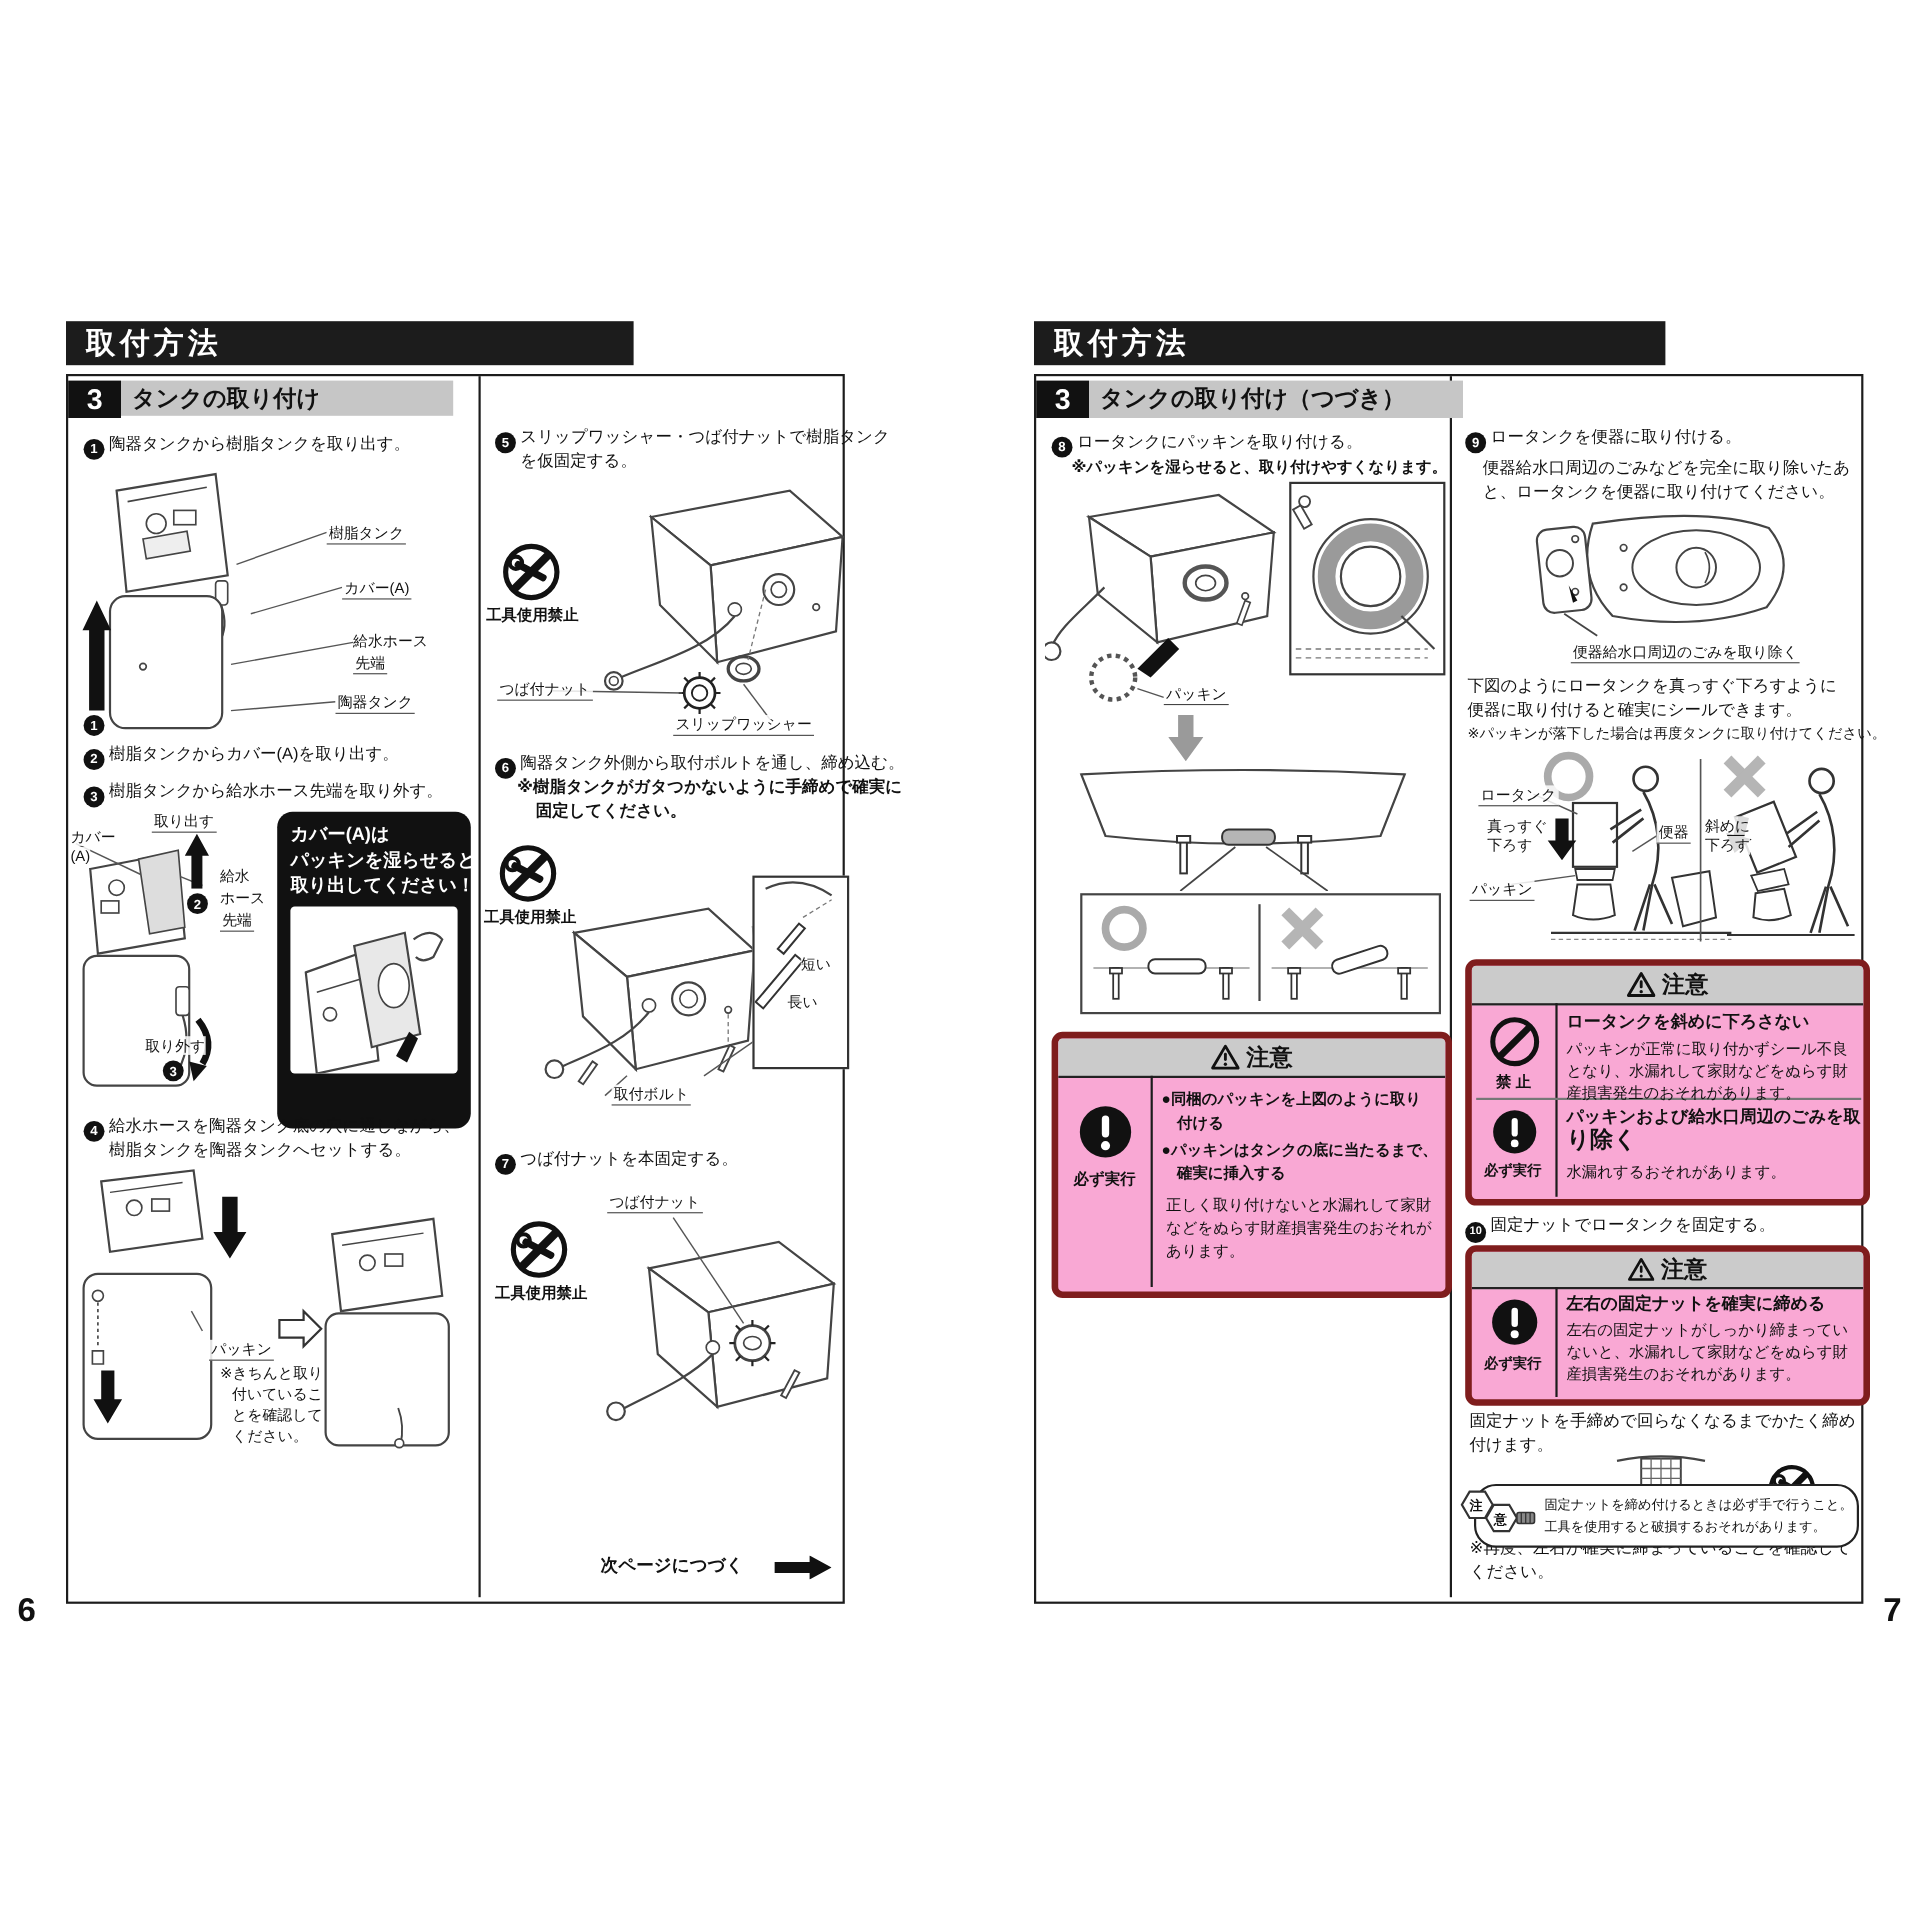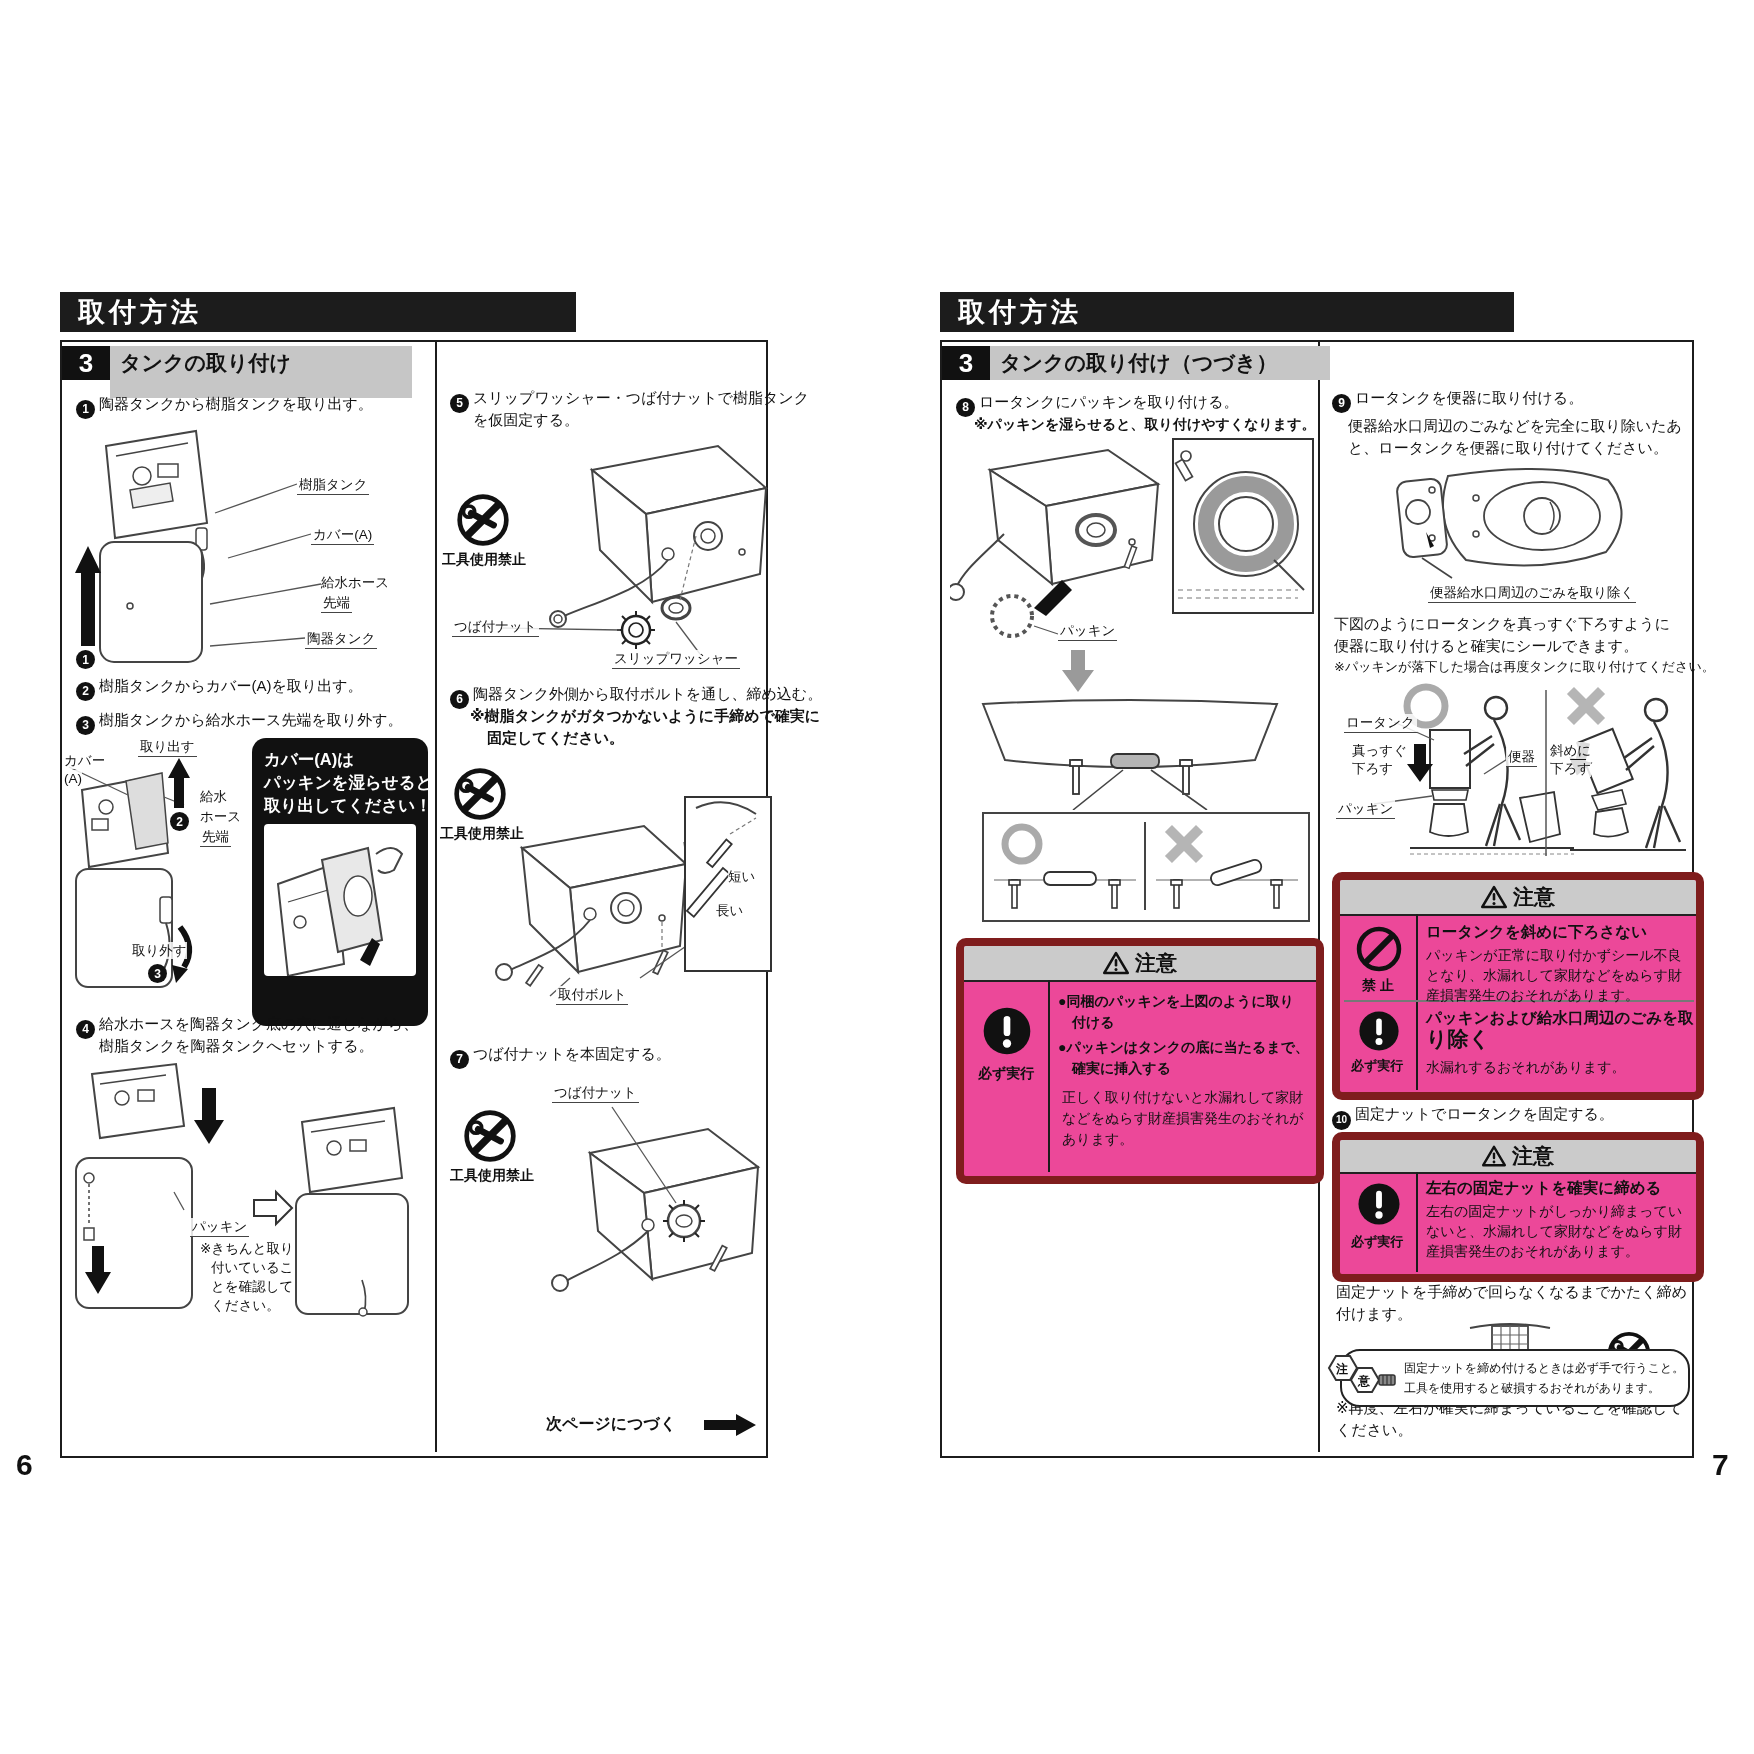--- a/index.html
+++ b/index.html
@@ -15,42 +15,42 @@
   .lbln{white-space:nowrap;font-size:13.5px;line-height:17px;background:rgba(255,255,255,.85);}
   .cnum{display:inline-flex;align-items:center;justify-content:center;width:19px;height:19px;border-radius:50%;
         background:#111;color:#fff;font-size:12px;font-weight:bold;margin-right:4px;vertical-align:-4px;flex:none;}
   .hbar{background:#1c1c1c;color:#fff;font-weight:bold;font-size:27px;line-height:40px;padding-left:18px;letter-spacing:4px;}
   .pagebox{border:2px solid #1c1c1c;}
   .vline{background:#1c1c1c;}
   .secnum{background:#111;color:#fff;font-weight:bold;font-size:26px;display:flex;align-items:center;justify-content:center;}
   .secbar{background:#c6c6c6;font-weight:bold;font-size:21px;line-height:34px;padding-left:10px;white-space:nowrap;color:#111;}
   .callout{background:#111;border-radius:14px;}
   .callout .cl{color:#fff;font-weight:bold;font-size:16.5px;line-height:22px;white-space:nowrap;}
-  .cbox{border:8px solid #7f1d1d;border-radius:10px;background:#ec4899;overflow:hidden;}
+  .cbox{border:6px solid #7f1d1d;border-radius:10px;background:#f9a8d4;overflow:hidden;}
   .chead{position:absolute;left:0;top:0;right:0;height:34px;background:#cbcbcb;border-bottom:2px solid #222;
          display:flex;align-items:center;justify-content:center;gap:6px;font-weight:bold;font-size:21px;}
   .notebox{border:2px solid #222;border-radius:20px;background:#fff;}
   svg{display:block;}
   .noselect{user-select:none;}
 </style>
 </head>
 <body>
 
 <div id="canvas" class="noselect">
 
   <div class="a hbar" style="left:60px;top:292px;width:498px;height:40px;">
     <span>取付方法</span>
   </div>
   <div class="a pagebox" style="left:60px;top:340px;width:704px;height:1114px;"></div>
   <div class="a vline" style="left:435px;top:342px;width:2px;height:1110px;"></div>
 
   <div class="a secnum" style="left:62px;top:346px;width:48px;height:34px;">
     <span>3</span>
   </div>
-  <div class="a secbar" style="left:110px;top:346px;width:292px;height:52px;">
+  <div class="a secbar" style="left:110px;top:346px;width:292px;height:32px;">
     <span>タンクの取り付け</span>
   </div>
 
   <div class="a t" style="left:76px;top:394px;">
     <span class="cnum">1</span><span>陶器タンクから樹脂タンクを取り出す。</span>
   </div>
 
   <svg class="a" style="left:70px;top:418px;" width="360" height="250" viewBox="0 0 360 250">
     <g stroke="#444" stroke-width="2" fill="#fff">
       <path d="M36 28 L126 13 L137 105 L45 120 Z"></path>

